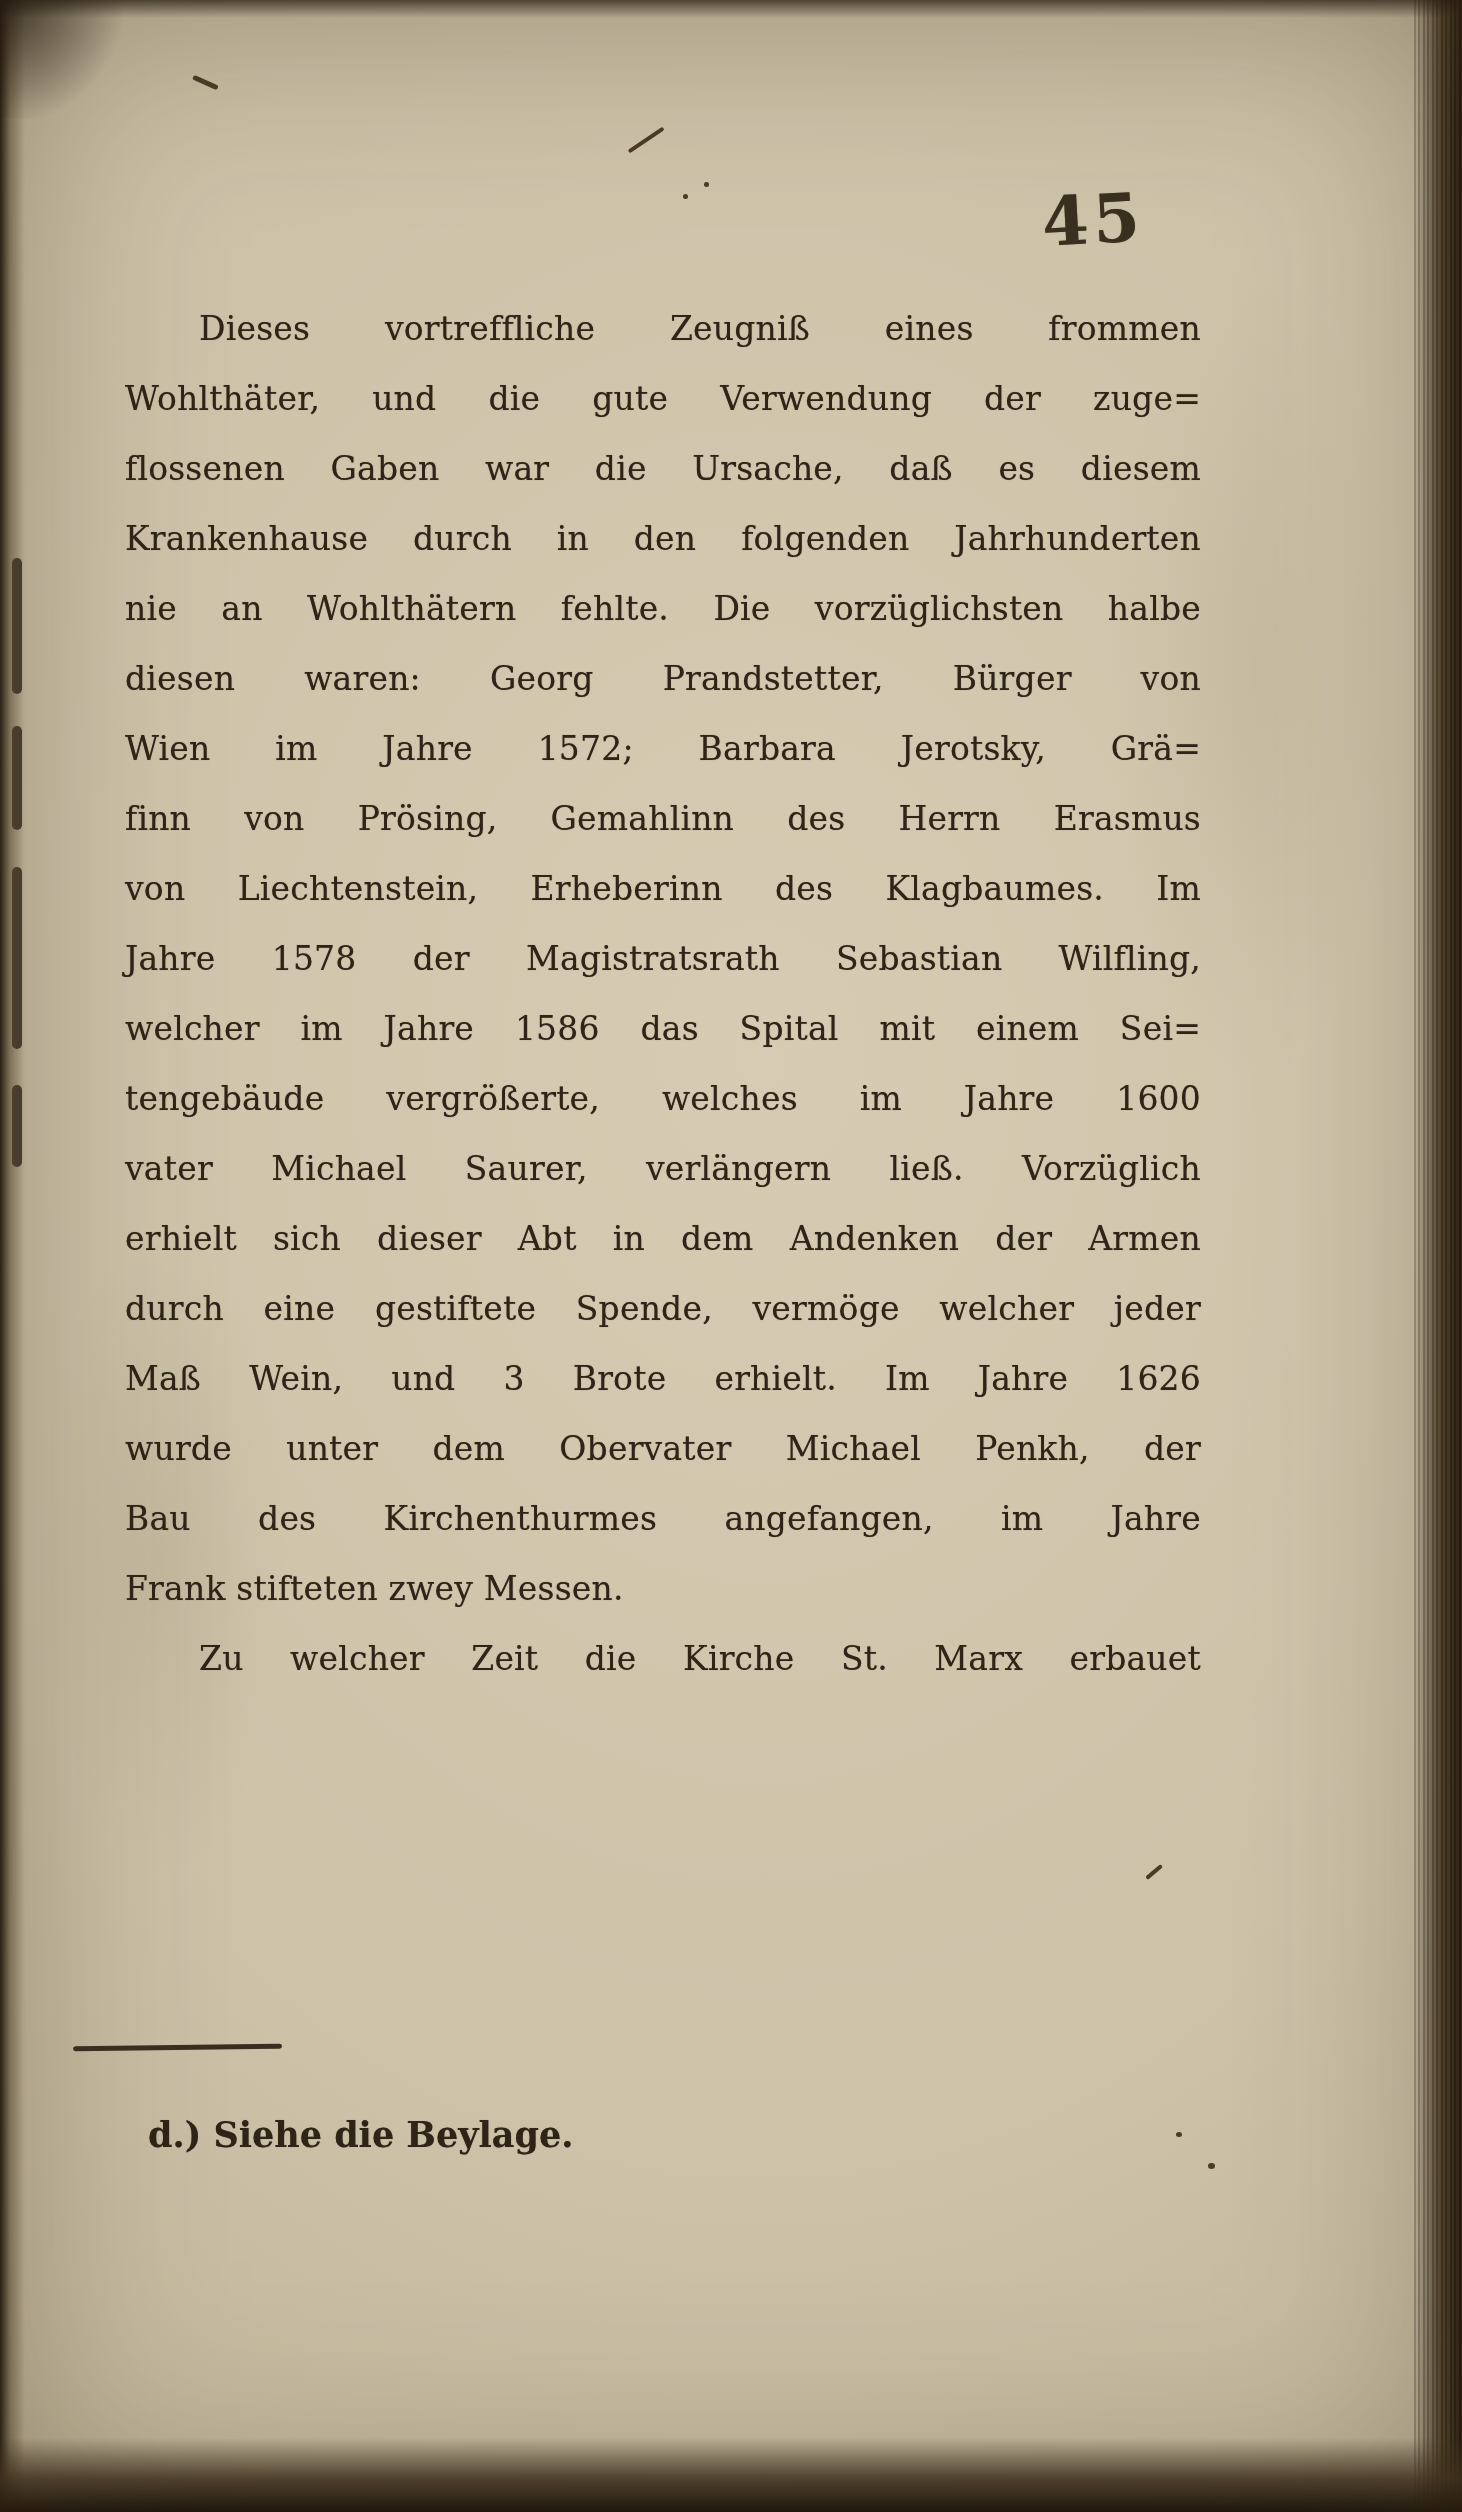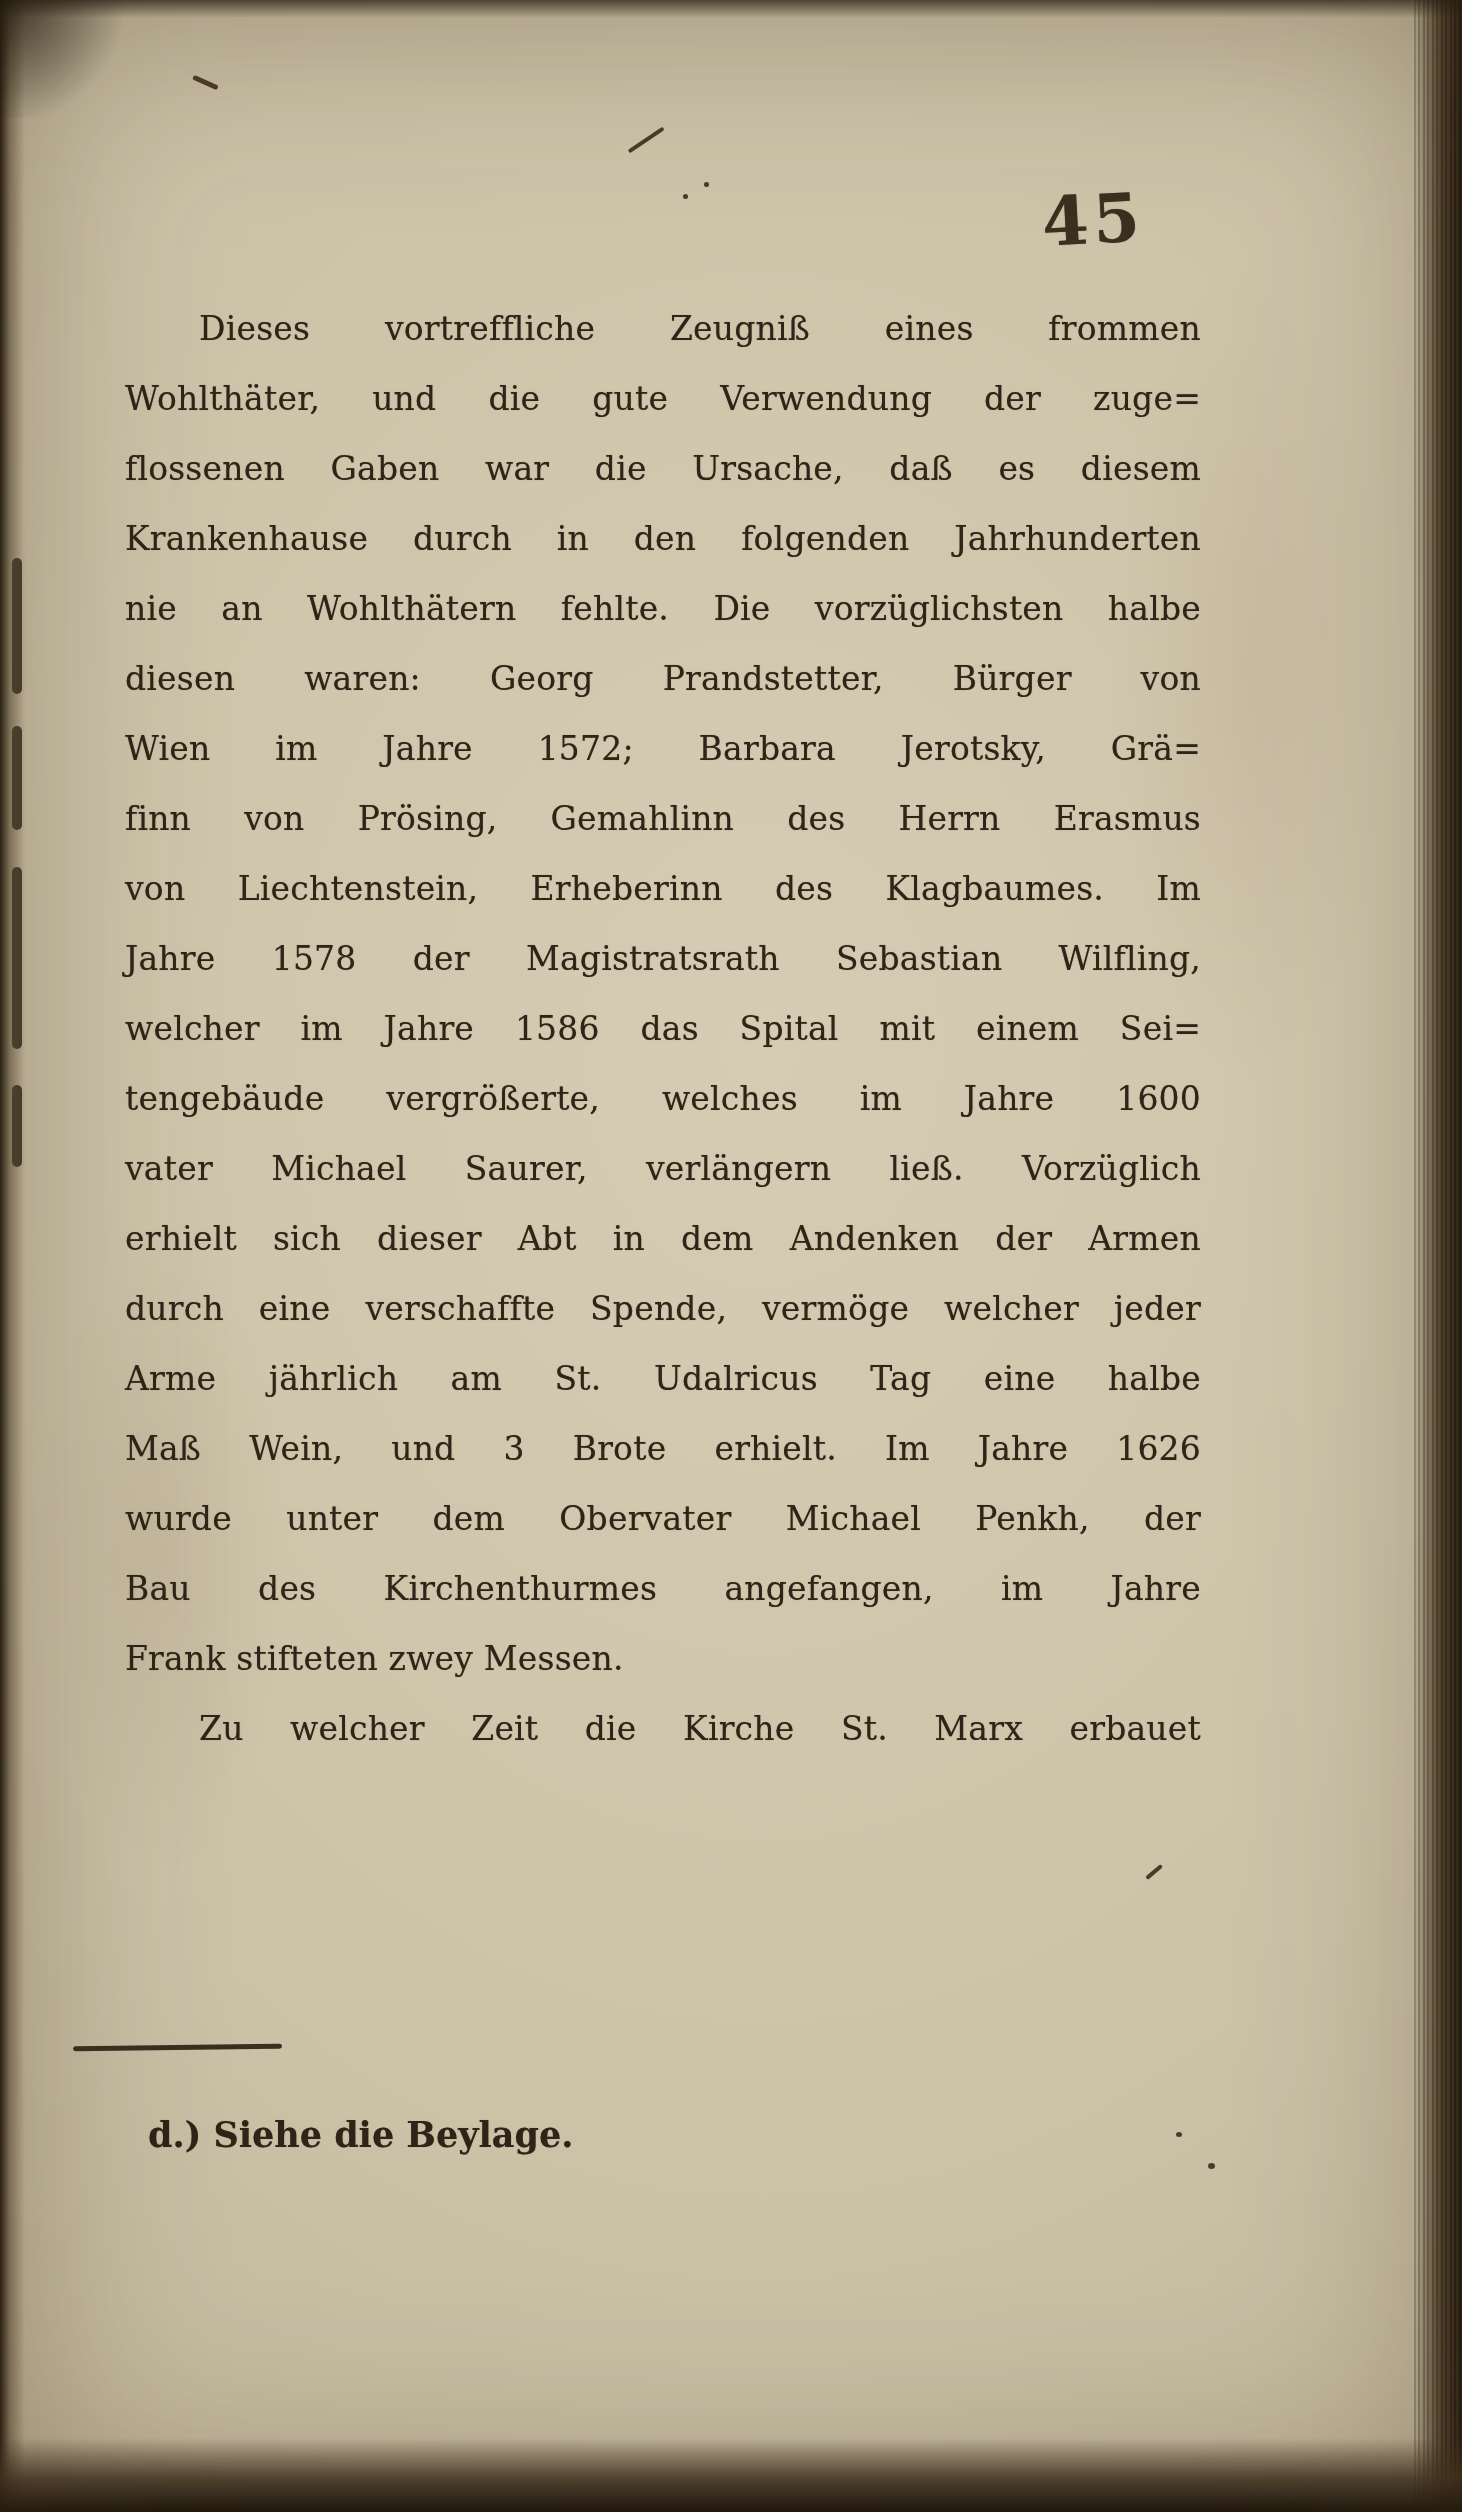--- a/index.html
+++ b/index.html
@@ -124,22 +124,21 @@
       <div class="line">nie an Wohlthätern fehlte. Die vorzüglichsten halbe</div>
       <div class="line">diesen waren: Georg Prandstetter, Bürger von</div>
       <div class="line">Wien im Jahre 1572; Barbara Jerotsky, Grä=</div>
       <div class="line">finn von Prösing, Gemahlinn des Herrn Erasmus</div>
       <div class="line">von Liechtenstein, Erheberinn des Klagbaumes. Im</div>
       <div class="line">Jahre 1578 der Magistratsrath Sebastian Wilfling,</div>
       <div class="line">welcher im Jahre 1586 das Spital mit einem Sei=</div>
       <div class="line">tengebäude vergrößerte, welches im Jahre 1600</div>
       <div class="line">vater Michael Saurer, verlängern ließ. Vorzüglich</div>
       <div class="line">erhielt sich dieser Abt in dem Andenken der Armen</div>
-      <div class="line">durch eine verschaffte Spende, vermöge welcher jeder</div>
-      <div class="line">Arme jährlich am St. Udalricus Tag eine halbe</div>
+      <div class="line">durch eine gestiftete Spende, vermöge welcher jeder</div>
       <div class="line">Maß Wein, und 3 Brote erhielt. Im Jahre 1626</div>
       <div class="line">wurde unter dem Obervater Michael Penkh, der</div>
       <div class="line">Bau des Kirchenthurmes angefangen, im Jahre</div>
       <div class="line nojust">Frank stifteten zwey Messen.</div>
       <div class="line indent">Zu welcher Zeit die Kirche St. Marx erbauet</div>
     </div>
 
   <div class="footnote-rule"></div>
   <div class="footnote">d.) Siehe die Beylage.</div>
 

